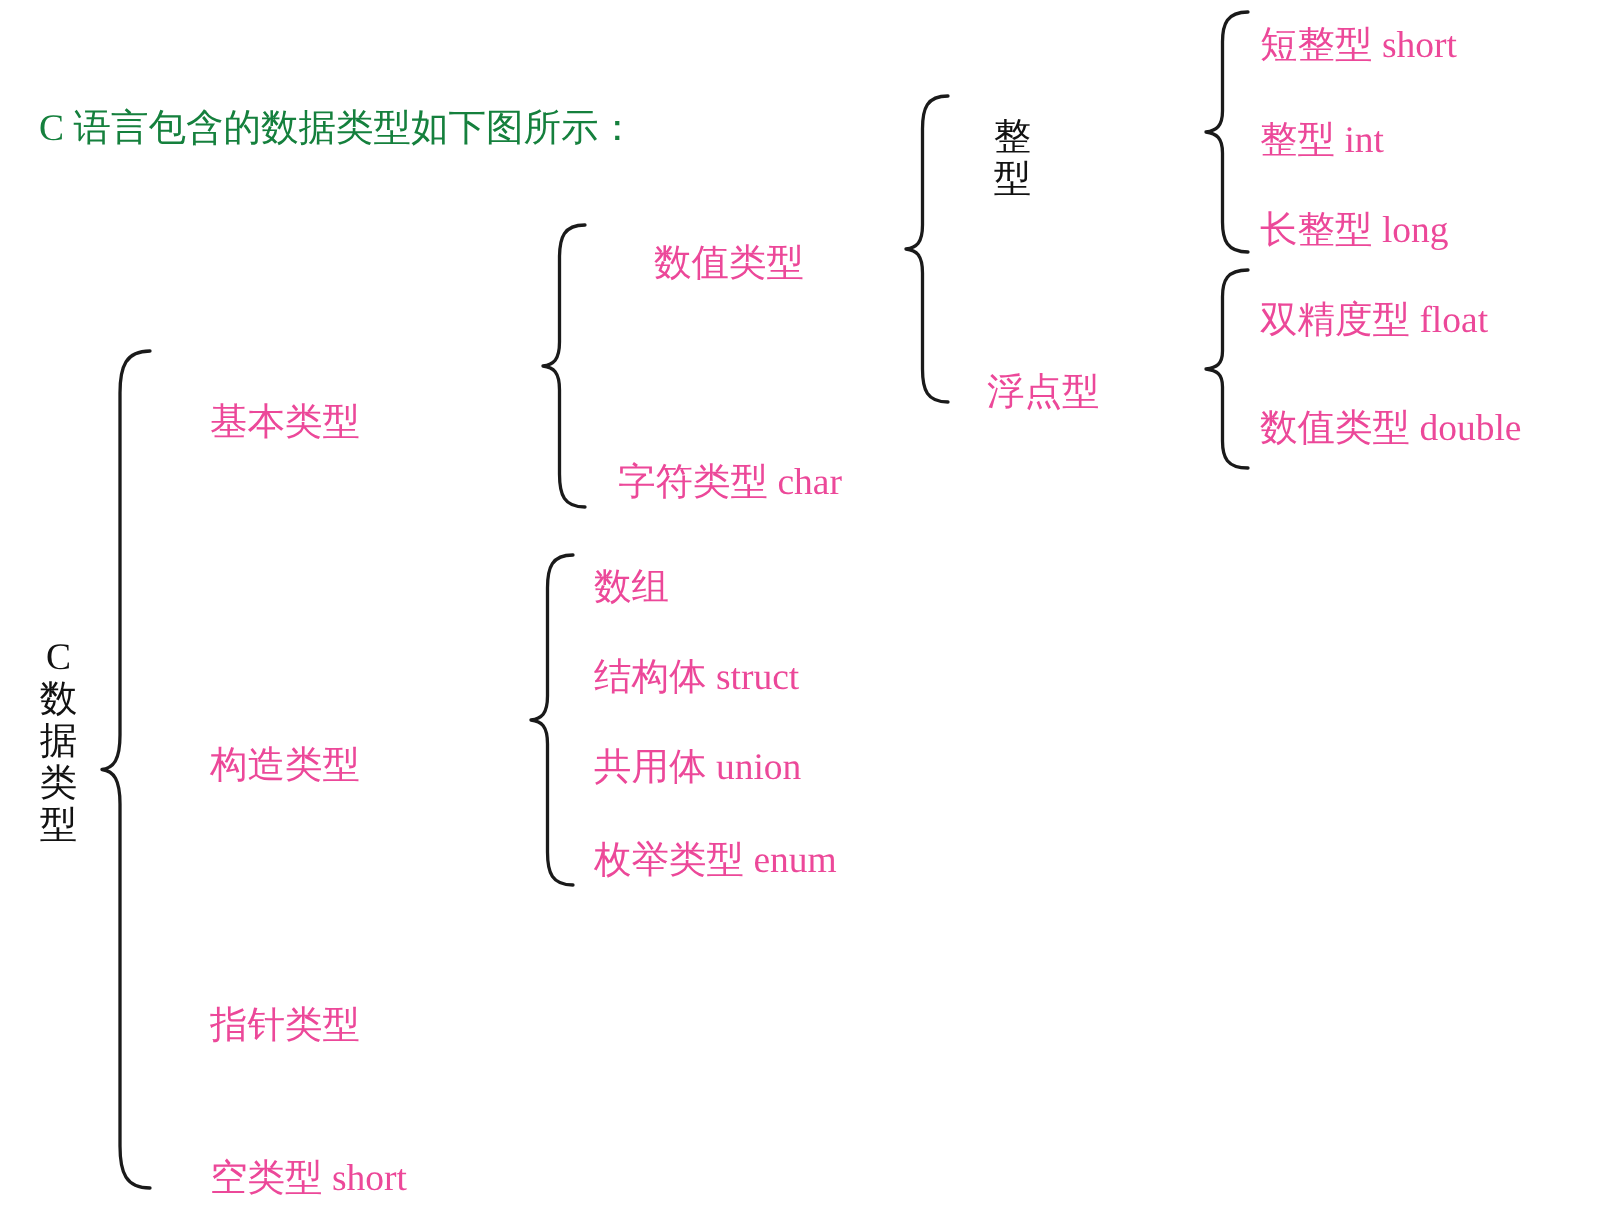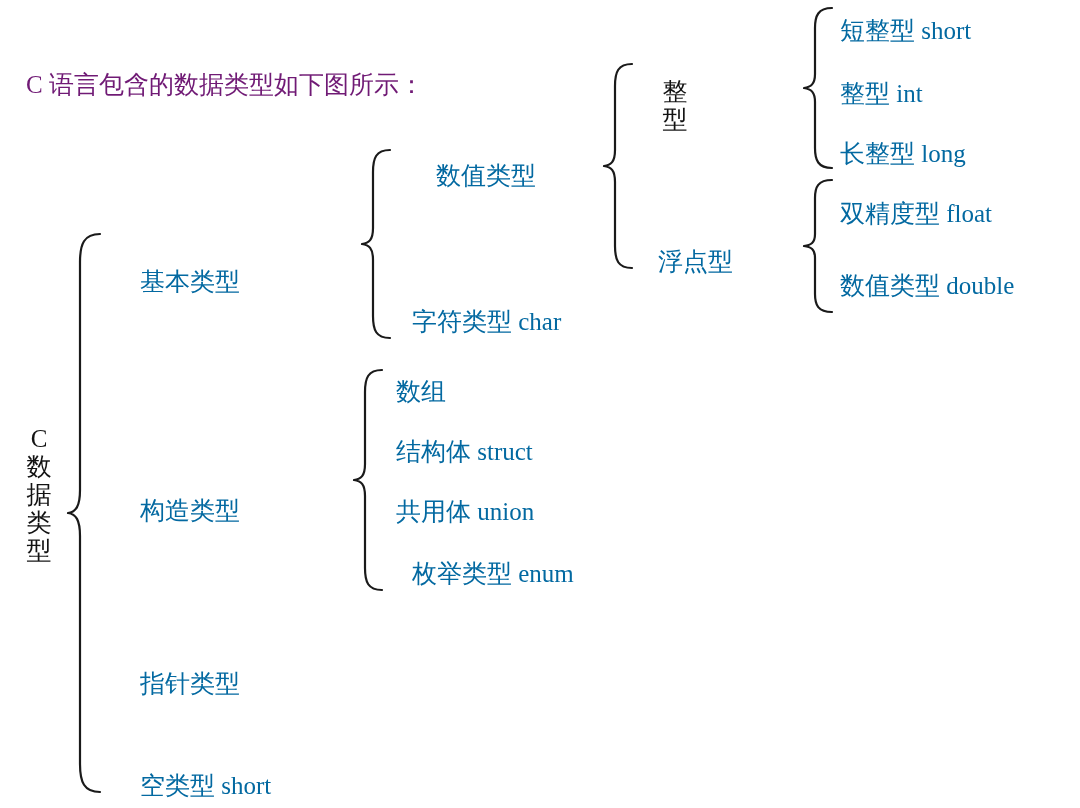--- a/index.html
+++ b/index.html
@@ -15,27 +15,27 @@
     color: #111111;
     overflow: hidden;
   }
 
   
   .node {
     position: absolute;
     white-space: nowrap;
     font-size: 25px;
     line-height: 1.1;
-    color: #0369a1;
+    color: #ec4899;
   }
   .intro {
     position: absolute;
     white-space: nowrap;
     font-size: 25px;
-    color: #701a75;
+    color: #15803d;
   }
 
   
   .vert {
     position: absolute;
     font-size: 25px;
     line-height: 1.12;
     text-align: center;
     color: #121212;
   }
@@ -131,15 +131,15 @@
 
 <div class="brace" style="left:352px; top:368px;">
   <svg width="34" height="226" viewBox="0 0 34 226">
     <path d="M30 2 C 16 2, 13 10, 13 24 L 13 96 C 13 108, 9 111, 2 112 C 9 113, 13 116, 13 128 L 13 200 C 13 214, 16 222, 30 222"></path>
   </svg>
 </div>
 
 <div class="node" style="left:396px; top:378px;">数组</div>
 <div class="node" style="left:396px; top:438px;">结构体 struct</div>
 <div class="node" style="left:396px; top:498px;">共用体 union</div>
-<div class="node" style="left:396px; top:560px;margin-left:16px;">枚举类型 enum</div>
+<div class="node" style="left:396px; top:560px;">枚举类型 enum</div>
 
 <div class="watermark"></div>
 
 </body></html>

